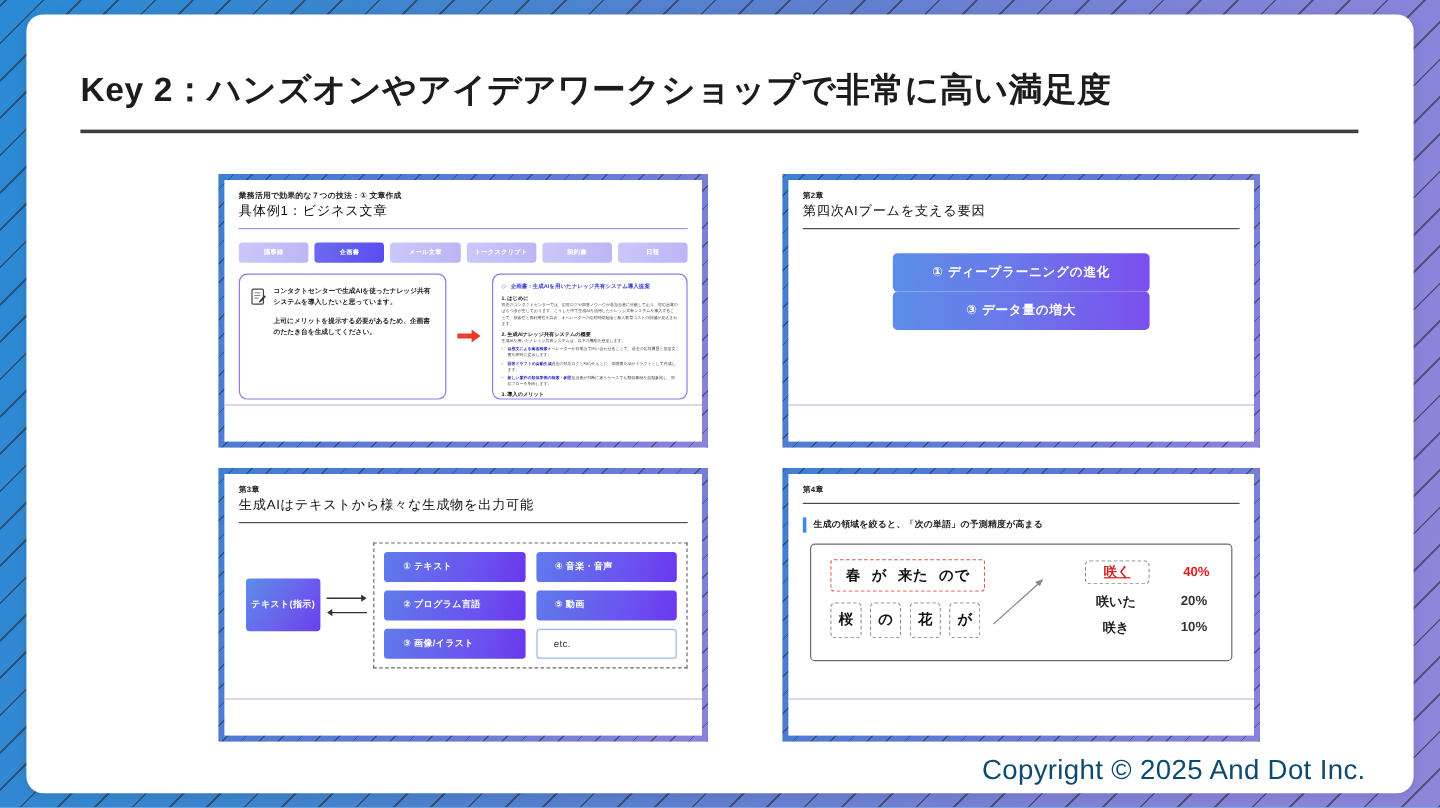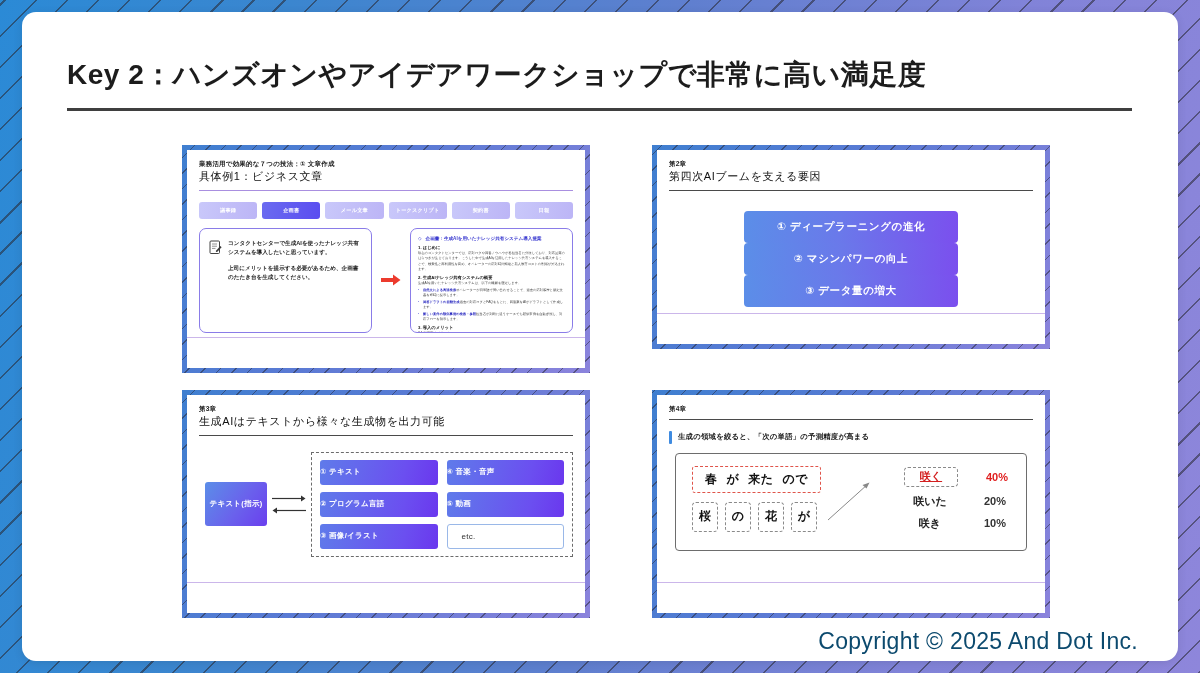--- a/index.html
+++ b/index.html
@@ -58,21 +58,21 @@
     z-index:2;
   }
   .s-eyebrow{font-size:6.5px;color:#222;font-weight:bold;line-height:1.2;letter-spacing:.2px;}
   .s-head{font-size:11px;color:#111;font-weight:normal;line-height:1.35;letter-spacing:.6px;margin-top:1px;}
   .s-rule{height:1.2px;background:#4a4a4a;margin-top:6px;}
   .s-rule.purple{background:#a98fe0;height:1.2px;}
   .s-botline{position:absolute;left:0;right:0;bottom:30px;height:1px;background:#cbb6ea;}
 
   
   #slide1{left:160px;top:133px;width:408px;height:228px;}
-  #slide2{left:630px;top:133px;width:398px;height:204px;}
+  #slide2{left:630px;top:133px;width:398px;height:228px;}
   #slide3{left:160px;top:378px;width:408px;height:228px;}
   #slide4{left:630px;top:378px;width:398px;height:228px;}
 
   
   .tabrow{display:flex;gap:5px;margin-top:11px;}
   .tab{
     flex:1;height:17px;border-radius:3px;
     display:flex;align-items:center;justify-content:center;
     font-size:5.2px;font-weight:bold;color:#fff;letter-spacing:.2px;
     background:linear-gradient(100deg,#c9c8fa,#bcb5f6);
@@ -118,21 +118,21 @@
   }
   .arrows2{width:44px;display:flex;flex-direction:column;align-items:center;justify-content:center;gap:3px;}
   .outbox{
     flex:1;border:1.1px dashed #6b6b6b;padding:7px 8px;box-sizing:border-box;
     display:grid;grid-template-columns:1fr 1fr;gap:7px 9px;
   }
   .chip{
     height:25px;border-radius:3px;
     background:linear-gradient(105deg,#5f7bea,#6b4ff0 70%,#6a37ee);
     color:#fff;font-size:7.5px;font-weight:bold;letter-spacing:.3px;
-    display:flex;align-items:center;padding-left:0;box-sizing:border-box;
+    display:flex;align-items:center;padding-left:16px;box-sizing:border-box;
   }
   .chip.plain{
     background:#fff;border:1px solid #9ab8e8;color:#333;font-weight:normal;
     font-size:8px;padding-left:14px;
   }
 
   
   .s4-note{display:flex;align-items:center;gap:6px;margin-top:11px;}
   .s4-bar{width:3px;height:13px;background:#3f8be0;border-radius:1px;}
   .s4-note-text{font-size:7.4px;font-weight:bold;color:#1a1a1a;letter-spacing:.2px;}
@@ -246,21 +246,20 @@
 
     <div class="slide" id="slide2">
       <div class="slide-stripes"></div>
       <div class="slide-inner">
         <div class="s-eyebrow">第2章</div>
         <div class="s-head">第四次AIブームを支える要因</div>
         <div class="s-rule"></div>
 
         <div class="bars">
           <div class="bar">① ディープラーニングの進化</div>
-          <div class="bar">② マシンパワーの向上</div>
           <div class="bar">③ データ量の増大</div>
         </div>
 
         <div class="s-botline"></div>
       </div>
     </div>
 
     <div class="slide" id="slide3">
       <div class="slide-stripes"></div>
       <div class="slide-inner">

